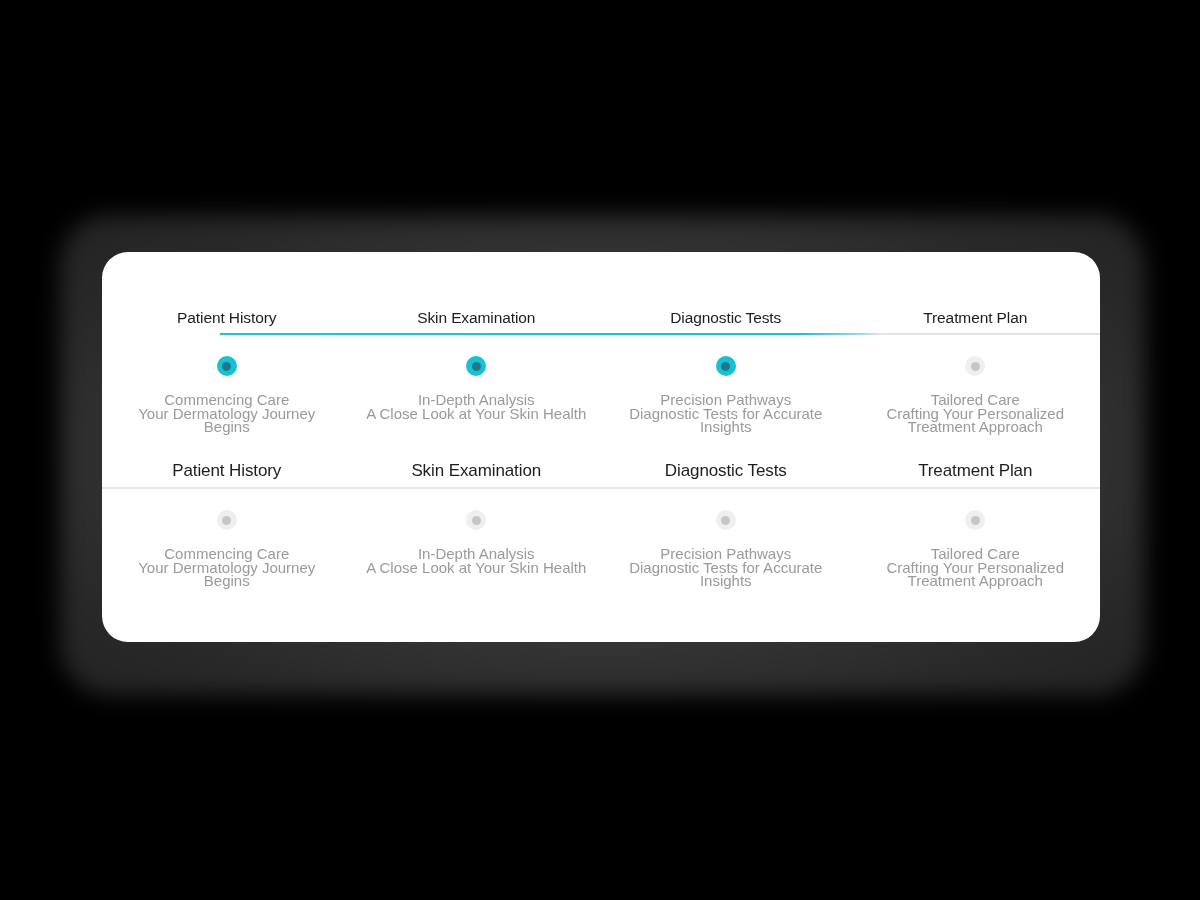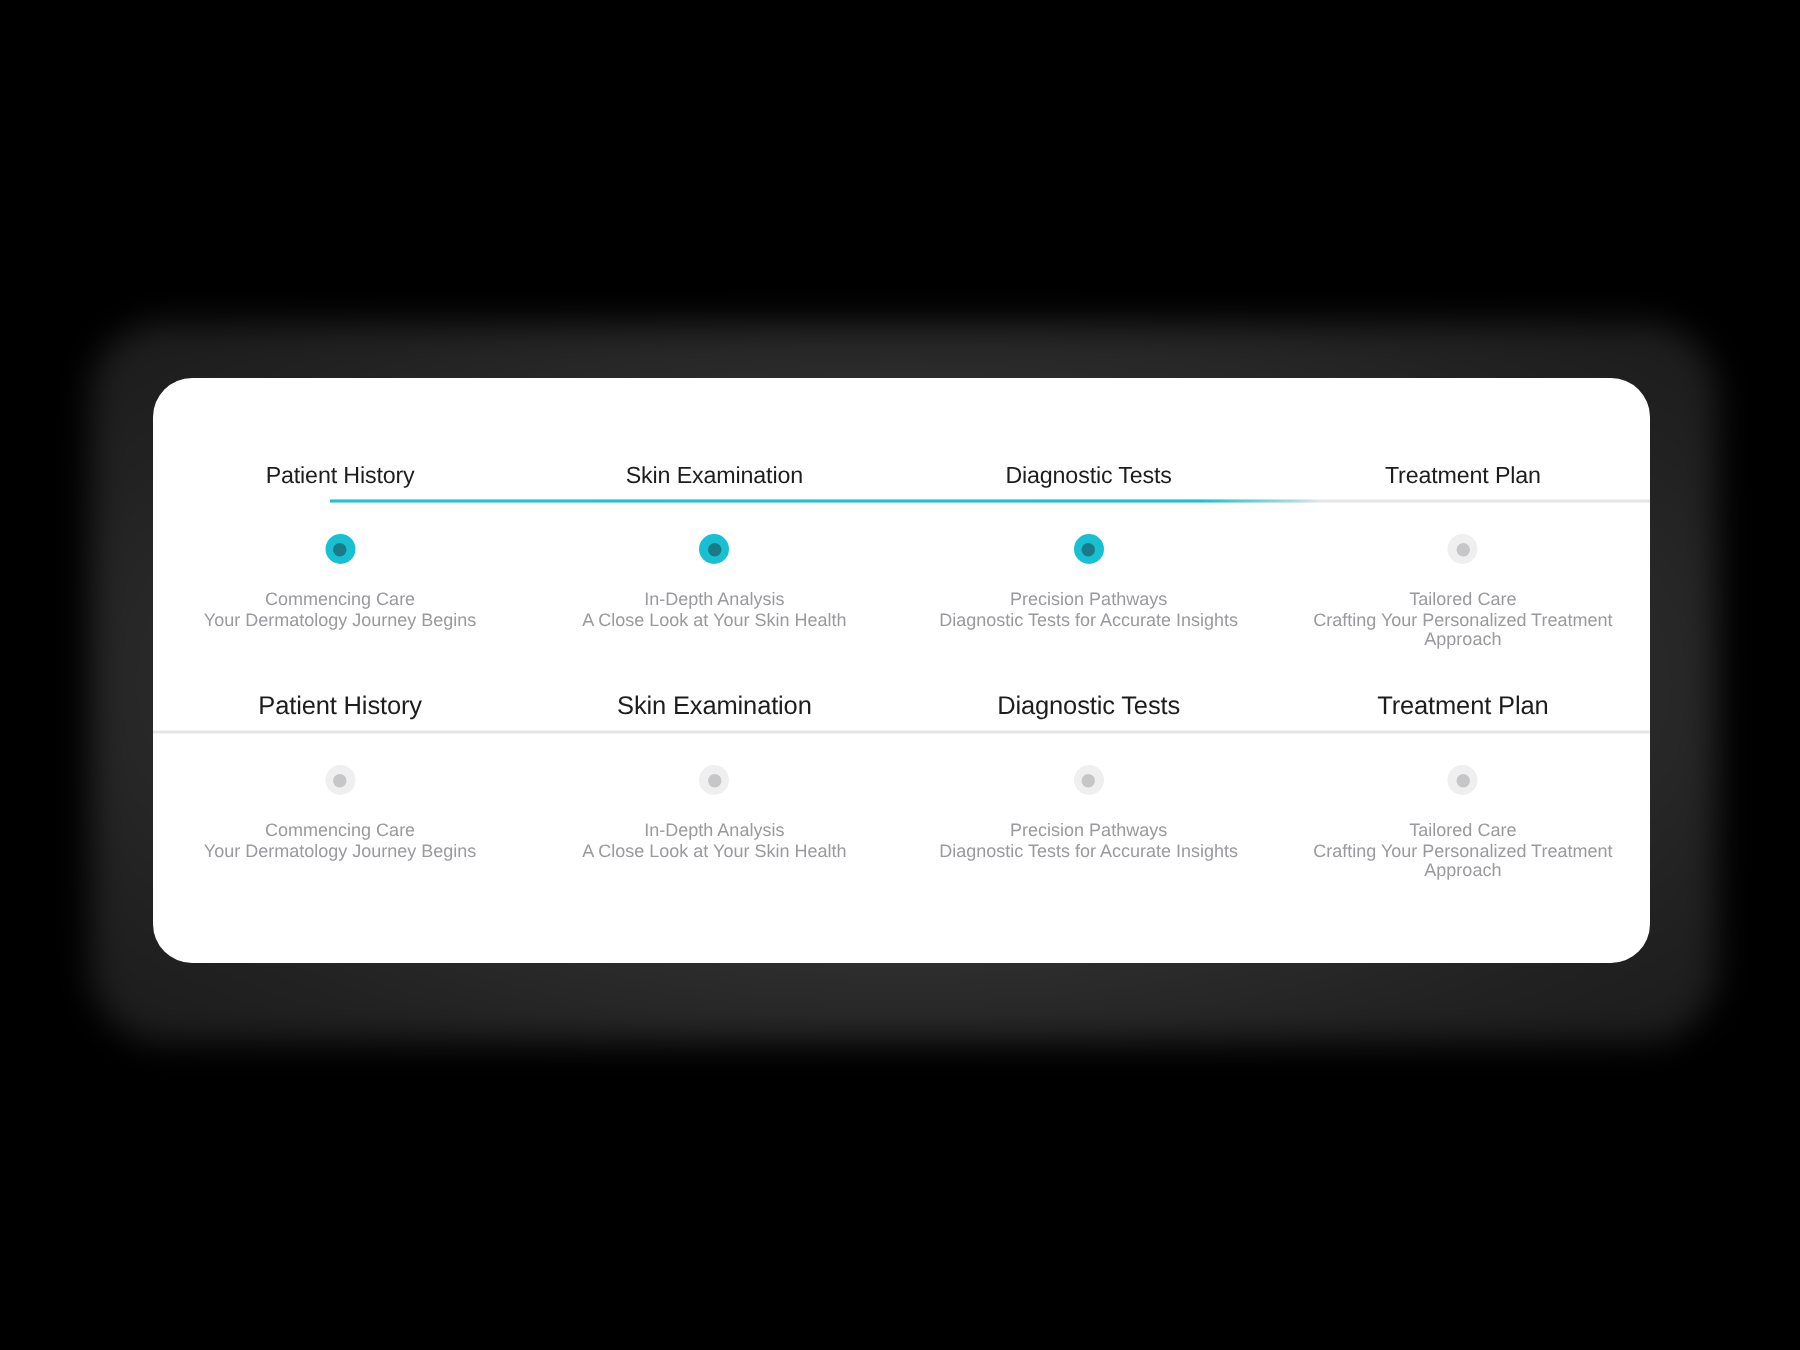--- a/index.html
+++ b/index.html
@@ -152,21 +152,21 @@
   .descs {
     display: flex;
     width: 998px;
     margin-top: 16px;
     align-items: flex-start;
   }
   .desc-cell {
     flex: 1 1 0;
     text-align: center;
     color: #9a9a9e;
-    font-size: 12px;
+    font-size: 15px;
     line-height: 13.5px;
     padding: 0 14px;
   }
   .desc-title { display: block; }
   .desc-sub   { display: block; text-align: center; }
 </style>
 </head>
 <body>
 
 <div class="screen">

